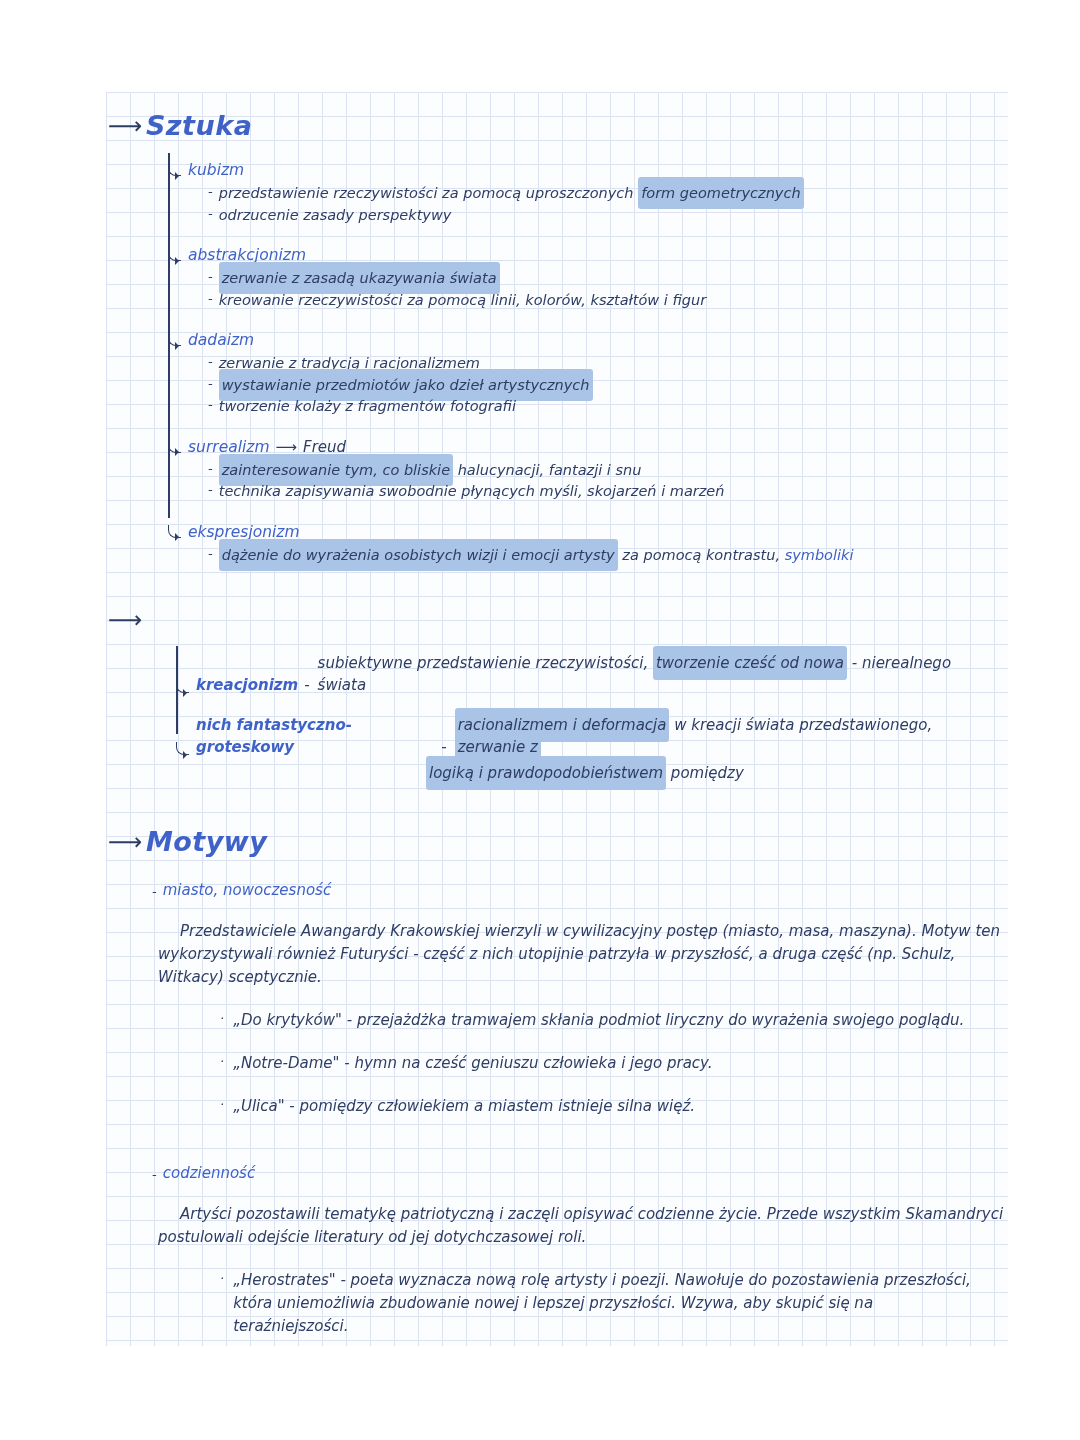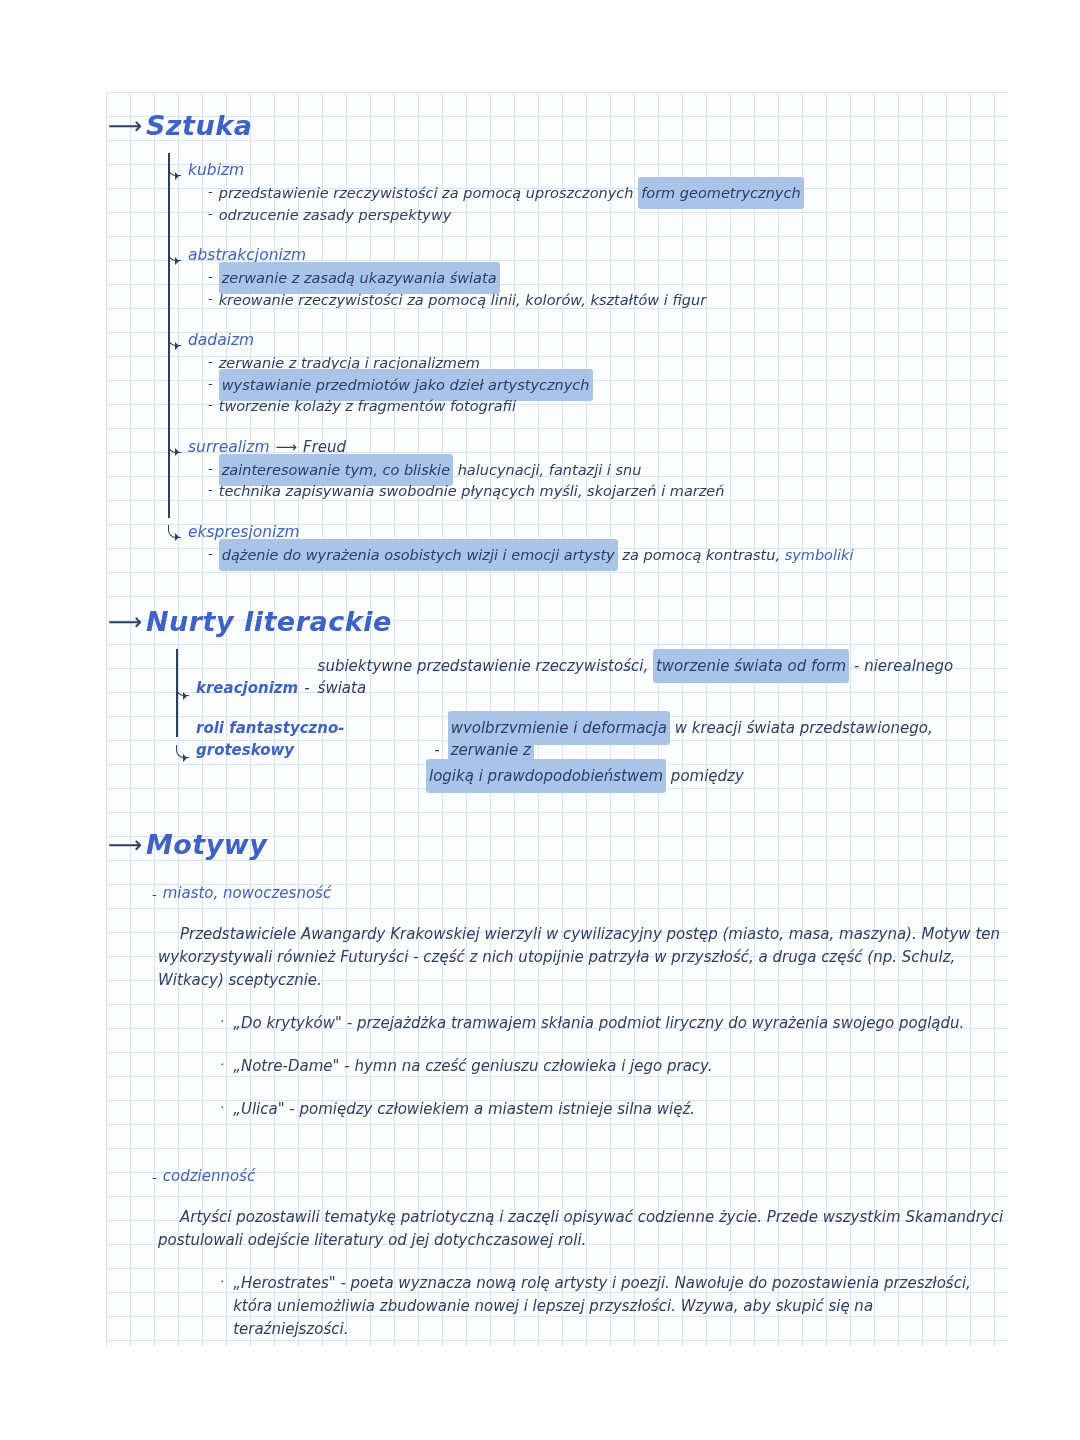--- a/index.html
+++ b/index.html
@@ -206,44 +206,43 @@
           </div>
         </div>
       </div>
 
     </div>
   </section>
 
   <section class="sec sec-lit">
     <h1>
       <span class="sec-arrow">⟶</span>
-      <span>Nurty literackie</span>
     </h1>
 
     <div class="lit-tree">
       <div class="vline"></div>
 
       <div class="lit-item">
         <div class="lit-row">
           <span class="elbow"></span>
           <span class="lit-label">kreacjonizm</span>
           <span class="lit-sep">-</span>
           <span class="txt">
-            <span>subiektywne przedstawienie rzeczywistości, </span><span class="hl">tworzenie świata od form</span><span> - nierealnego świata</span>
+            <span>subiektywne przedstawienie rzeczywistości, </span><span class="hl">tworzenie cześć od nowa</span><span> - nierealnego świata</span>
           </span>
         </div>
       </div>
 
       <div class="lit-item">
         <div class="lit-row">
           <span class="elbow"></span>
-          <span class="lit-label">roli fantastyczno-groteskowy</span>
+          <span class="lit-label">nich fantastyczno-groteskowy</span>
           <span class="lit-sep">-</span>
           <span class="txt">
-            <span class="hl">wyolbrzymienie i deformacja</span><span> w kreacji świata przedstawionego, </span><span class="hl">zerwanie z</span>
+            <span class="hl">racjonalizmem i deformacja</span><span> w kreacji świata przedstawionego, </span><span class="hl">zerwanie z</span>
           </span>
         </div>
         <div class="lit-line2">
           <span class="hl">logiką i prawdopodobieństwem</span><span> pomiędzy</span>
         </div>
       </div>
 
     </div>
   </section>
 

